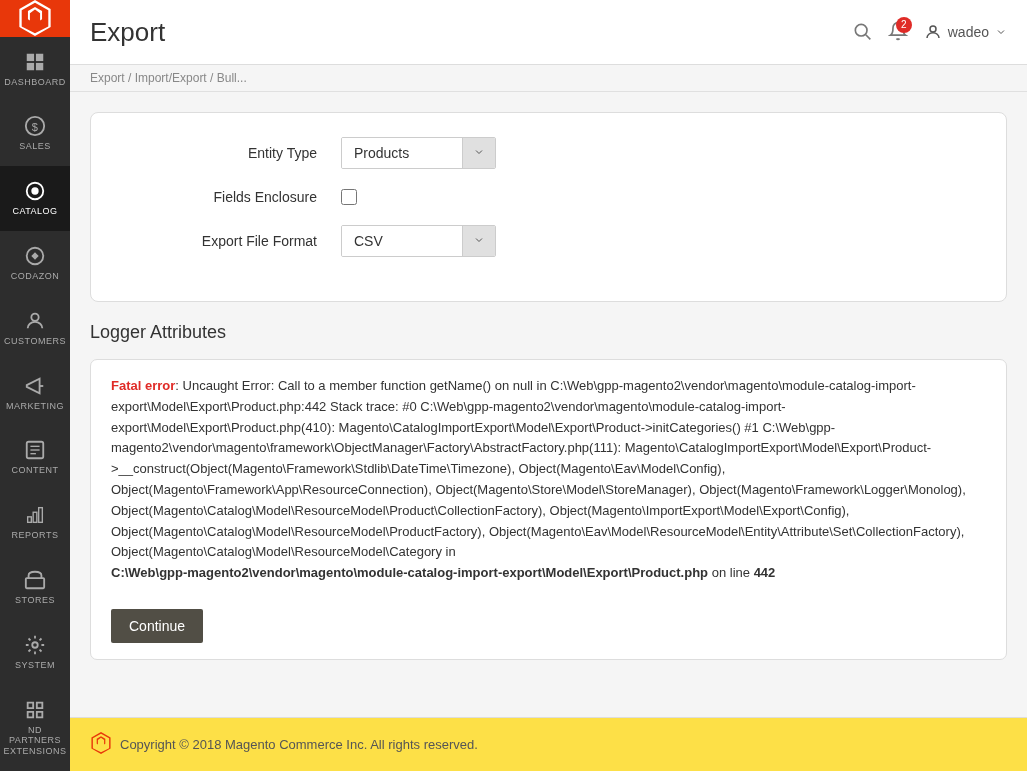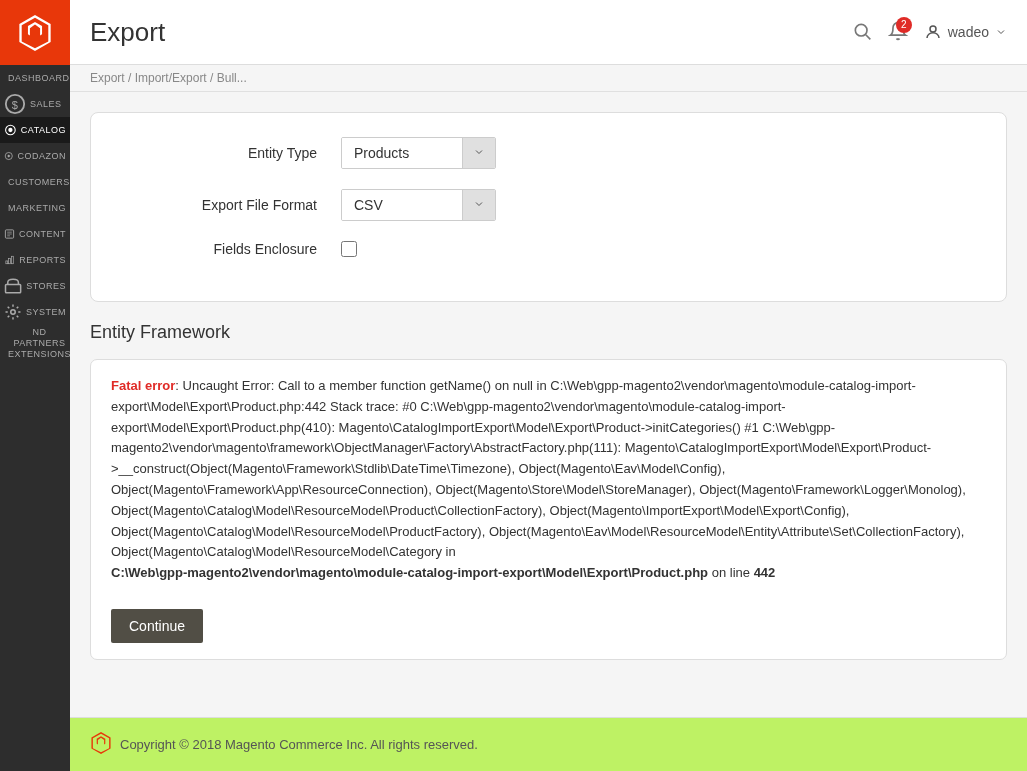--- a/index.html
+++ b/index.html
@@ -29,23 +29,23 @@
     }
 
     .sidebar-logo svg {
       width: 36px;
       height: 36px;
       fill: white;
     }
 
     .sidebar-item {
       width: 70px;
-      padding: 2px 4px;
-      display: flex;
-      flex-direction: row;
+      padding: 14px 4px;
+      display: flex;
+      flex-direction: column;
       align-items: center;
       color: #aaa;
       cursor: pointer;
       text-align: center;
       font-size: 10px;
       text-transform: uppercase;
       letter-spacing: 0.5px;
       gap: 4px;
     }
     .sidebar-item.active { background: #1a1a1a; color: #fff; }
@@ -252,21 +252,21 @@
       border: none;
       padding: 9px 18px;
       font-size: 14px;
       cursor: pointer;
       border-radius: 2px;
       margin-top: 4px;
     }
 
     
     #footer {
-      background: #bef264;
+      background: #fde047;
       border-top: 1px solid #ddd;
       padding: 14px 20px;
       display: flex;
       justify-content: space-between;
       align-items: center;
       font-size: 13px;
       color: #555;
       flex-shrink: 0;
     }
 
@@ -449,43 +449,43 @@
             <button class="select-btn">
               <svg width="12" height="12" viewBox="0 0 24 24" fill="none" stroke="currentColor" stroke-width="2">
                 <polyline points="6 9 12 15 18 9"></polyline>
               </svg>
             </button>
           </div>
         </div>
       </div>
 
       <div class="form-row">
+        <div class="form-label">Fields Enclosure</div>
+        <div class="form-control-wrapper">
+          <input type="checkbox" class="checkbox-field" style="">
+        </div>
+      </div>
+
+      <div class="form-row">
         <div class="form-label">Export File Format</div>
         <div class="form-control-wrapper">
           <div class="select-wrapper">
             <div class="select-value">CSV</div>
             <button class="select-btn">
               <svg width="12" height="12" viewBox="0 0 24 24" fill="none" stroke="currentColor" stroke-width="2">
                 <polyline points="6 9 12 15 18 9"></polyline>
               </svg>
             </button>
           </div>
         </div>
       </div>
 
-      <div class="form-row">
-        <div class="form-label">Fields Enclosure</div>
-        <div class="form-control-wrapper">
-          <input type="checkbox" class="checkbox-field" style="">
-        </div>
-      </div>
-
     </div>
 
-    <h2 class="section-title-2">Entity Framework</h2>
+    <h2 class="section-title-2">Logger Attributes</h2>
 
     <div class="error-box">
       <p>
         <strong>Fatal error</strong><span>: Uncaught Error: Call to a member function getName() on null in C:\Web\gpp-magento2\vendor\magento\module-catalog-import-export\Model\Export\Product.php:442 Stack trace: #0 C:\Web\gpp-magento2\vendor\magento\module-catalog-import-export\Model\Export\Product.php(410): Magento\CatalogImportExport\Model\Export\Product-&gt;initCategories() #1 C:\Web\gpp-magento2\vendor\magento\framework\ObjectManager\Factory\AbstractFactory.php(111): Magento\CatalogImportExport\Model\Export\Product-&gt;__construct(Object(Magento\Framework\Stdlib\DateTime\Timezone), Object(Magento\Eav\Model\Config), Object(Magento\Framework\App\ResourceConnection), Object(Magento\Store\Model\StoreManager), Object(Magento\Framework\Logger\Monolog), Object(Magento\Catalog\Model\ResourceModel\Product\CollectionFactory), Object(Magento\ImportExport\Model\Export\Config), Object(Magento\Catalog\Model\ResourceModel\ProductFactory), Object(Magento\Eav\Model\ResourceModel\Entity\Attribute\Set\CollectionFactory), Object(Magento\Catalog\Model\ResourceModel\Category in</span><br>
         <b>C:\Web\gpp-magento2\vendor\magento\module-catalog-import-export\Model\Export\Product.php</b> <span>on line</span> <b>442</b>
       </p>
       <br>
       <button class="continue-btn">Continue</button>
     </div>
 

